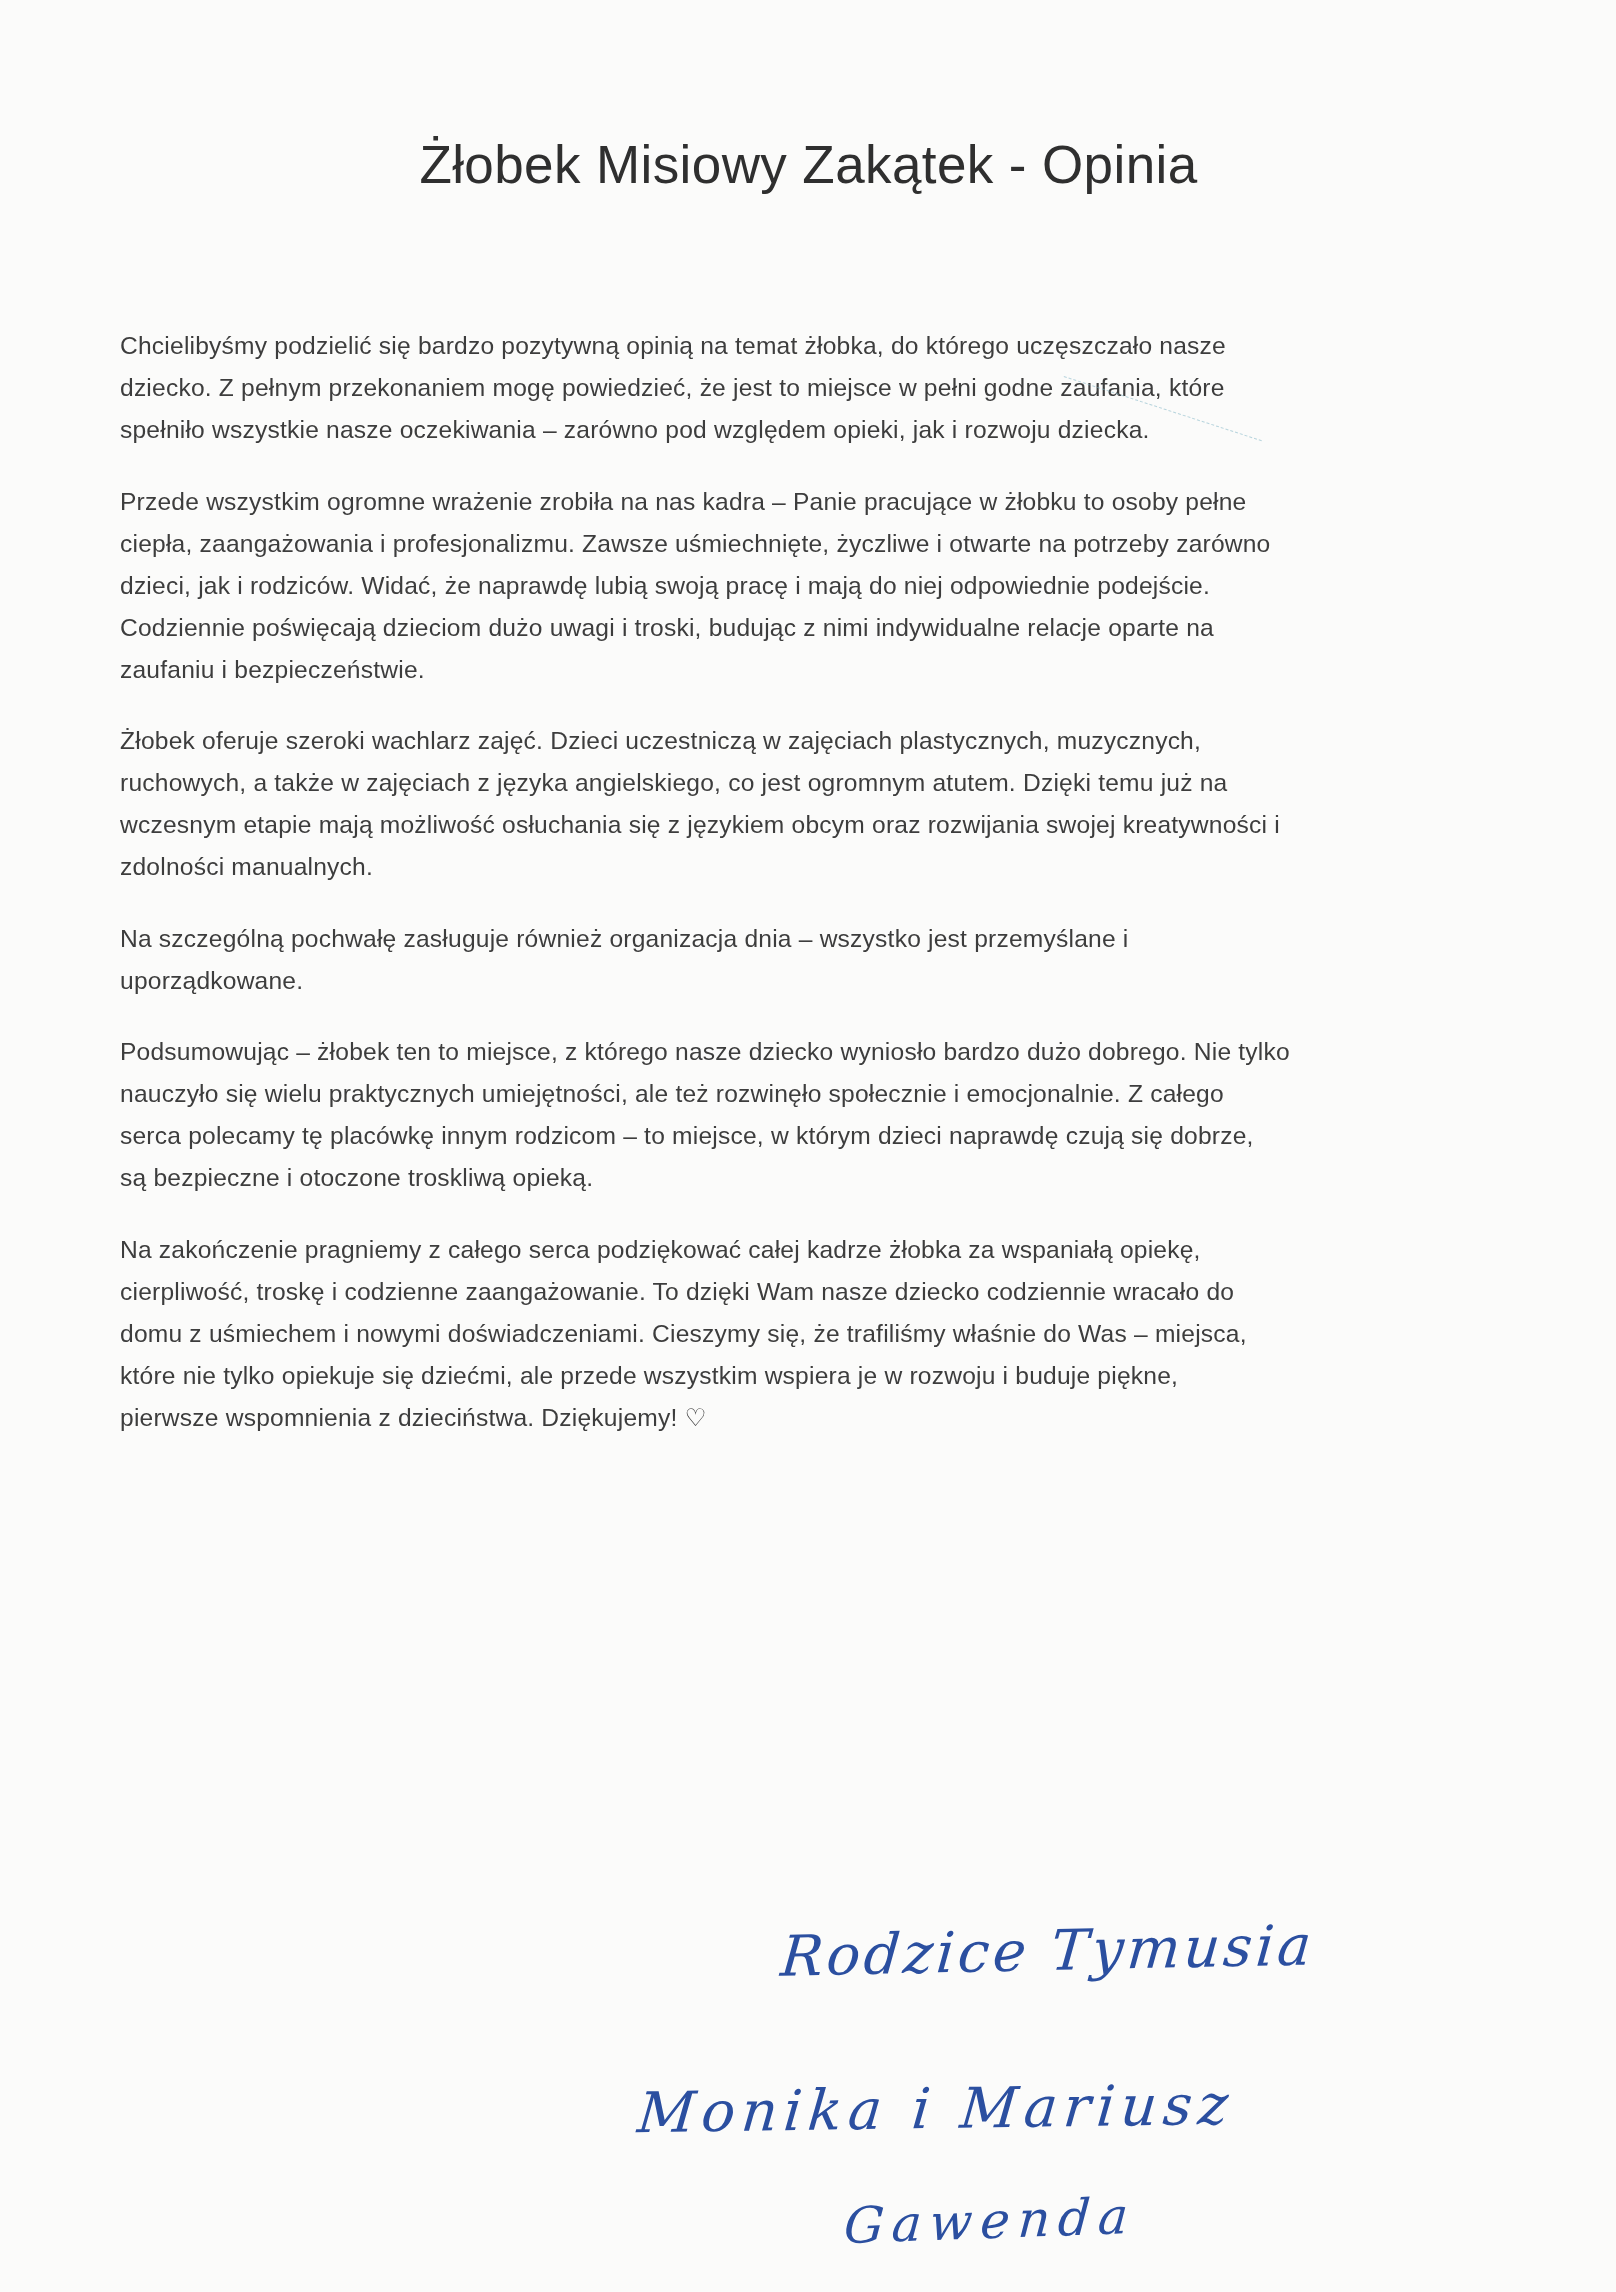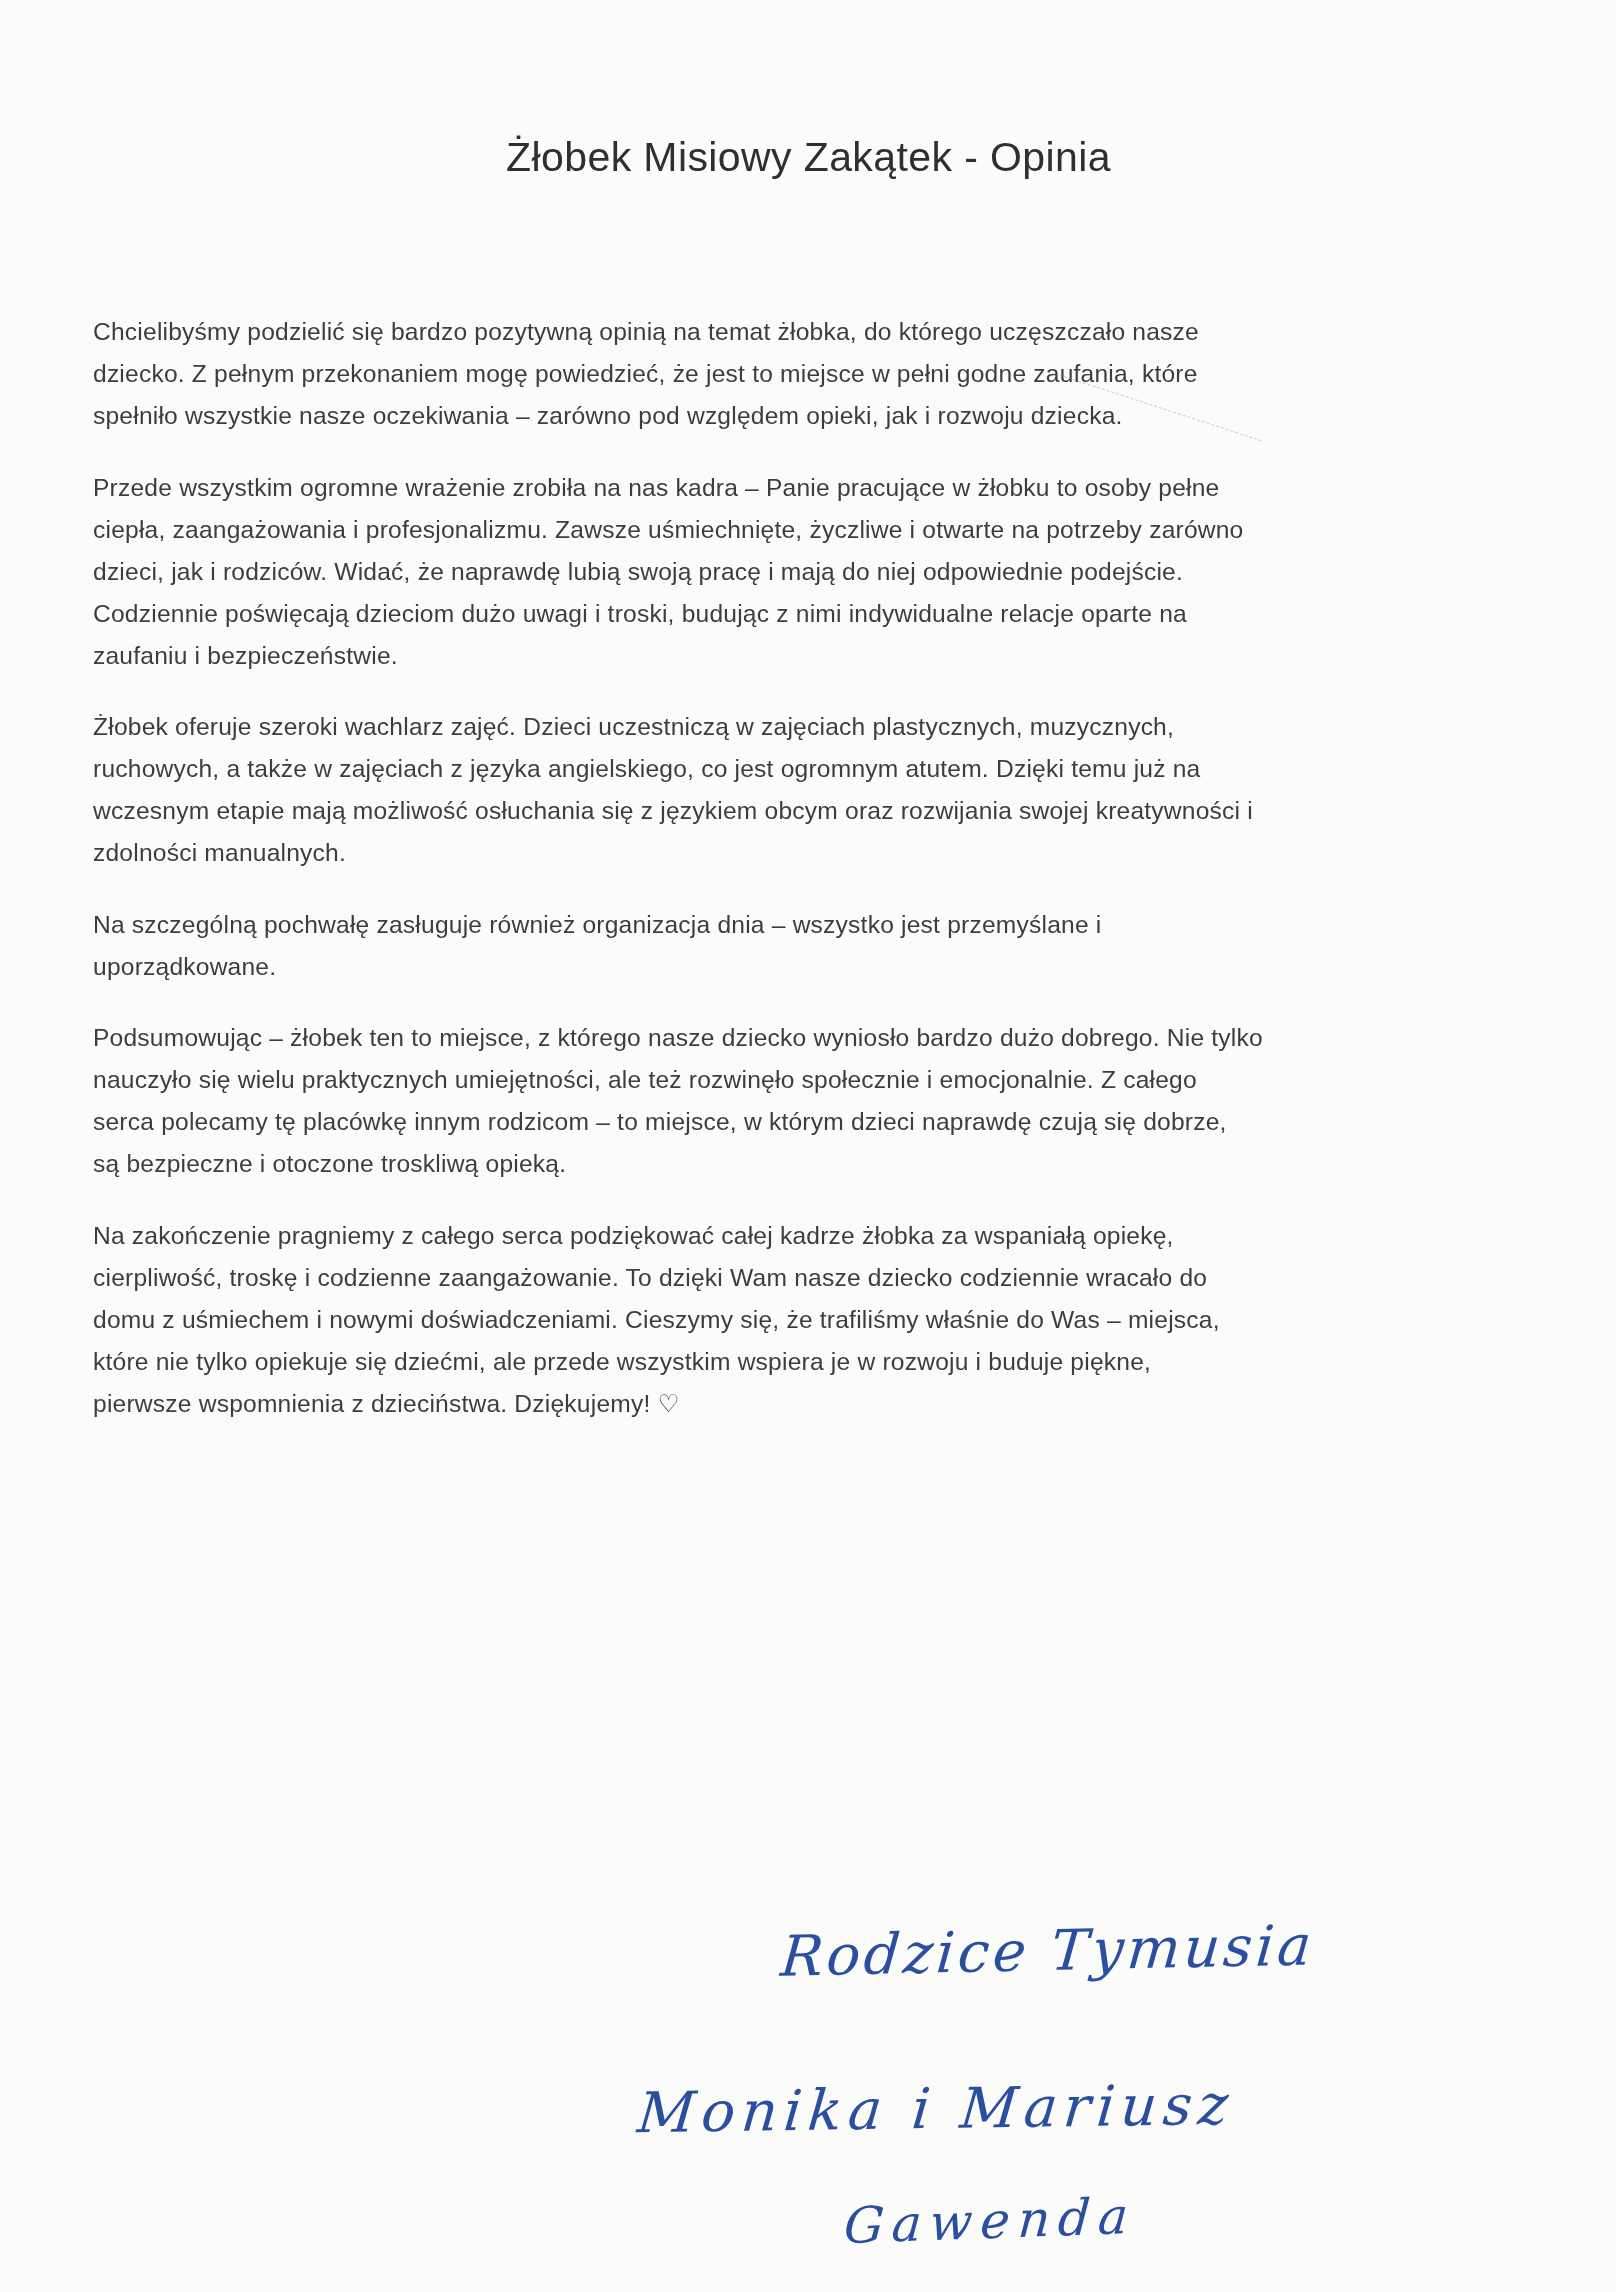--- a/index.html
+++ b/index.html
@@ -8,29 +8,29 @@
     width:1617px; height:2293px;
     background:#fbfbfa;
     font-family:"Liberation Sans","DejaVu Sans",sans-serif;
     position:relative; overflow:hidden;
   }
   .page { width:100%; height:100%; position:relative; }
 
   .doc-title {
     margin:134px 0 9px 0;
     text-align:center;
-    font-size:41px;
+    font-size:53px;
     font-weight:400;
     color:#2f2f2f;
     letter-spacing:0.4px;
   }
 
   .content {
     margin-top:130px;
-    padding:0 134px 0 93px;
+    padding:0 134px 0 120px;
   }
   .content p {
     font-size:24.6px;
     line-height:42px;
     color:#3d3d3d;
     letter-spacing:0.2px;
     white-space:pre-line;
     margin:0 0 29.6px 0;
   }
 

